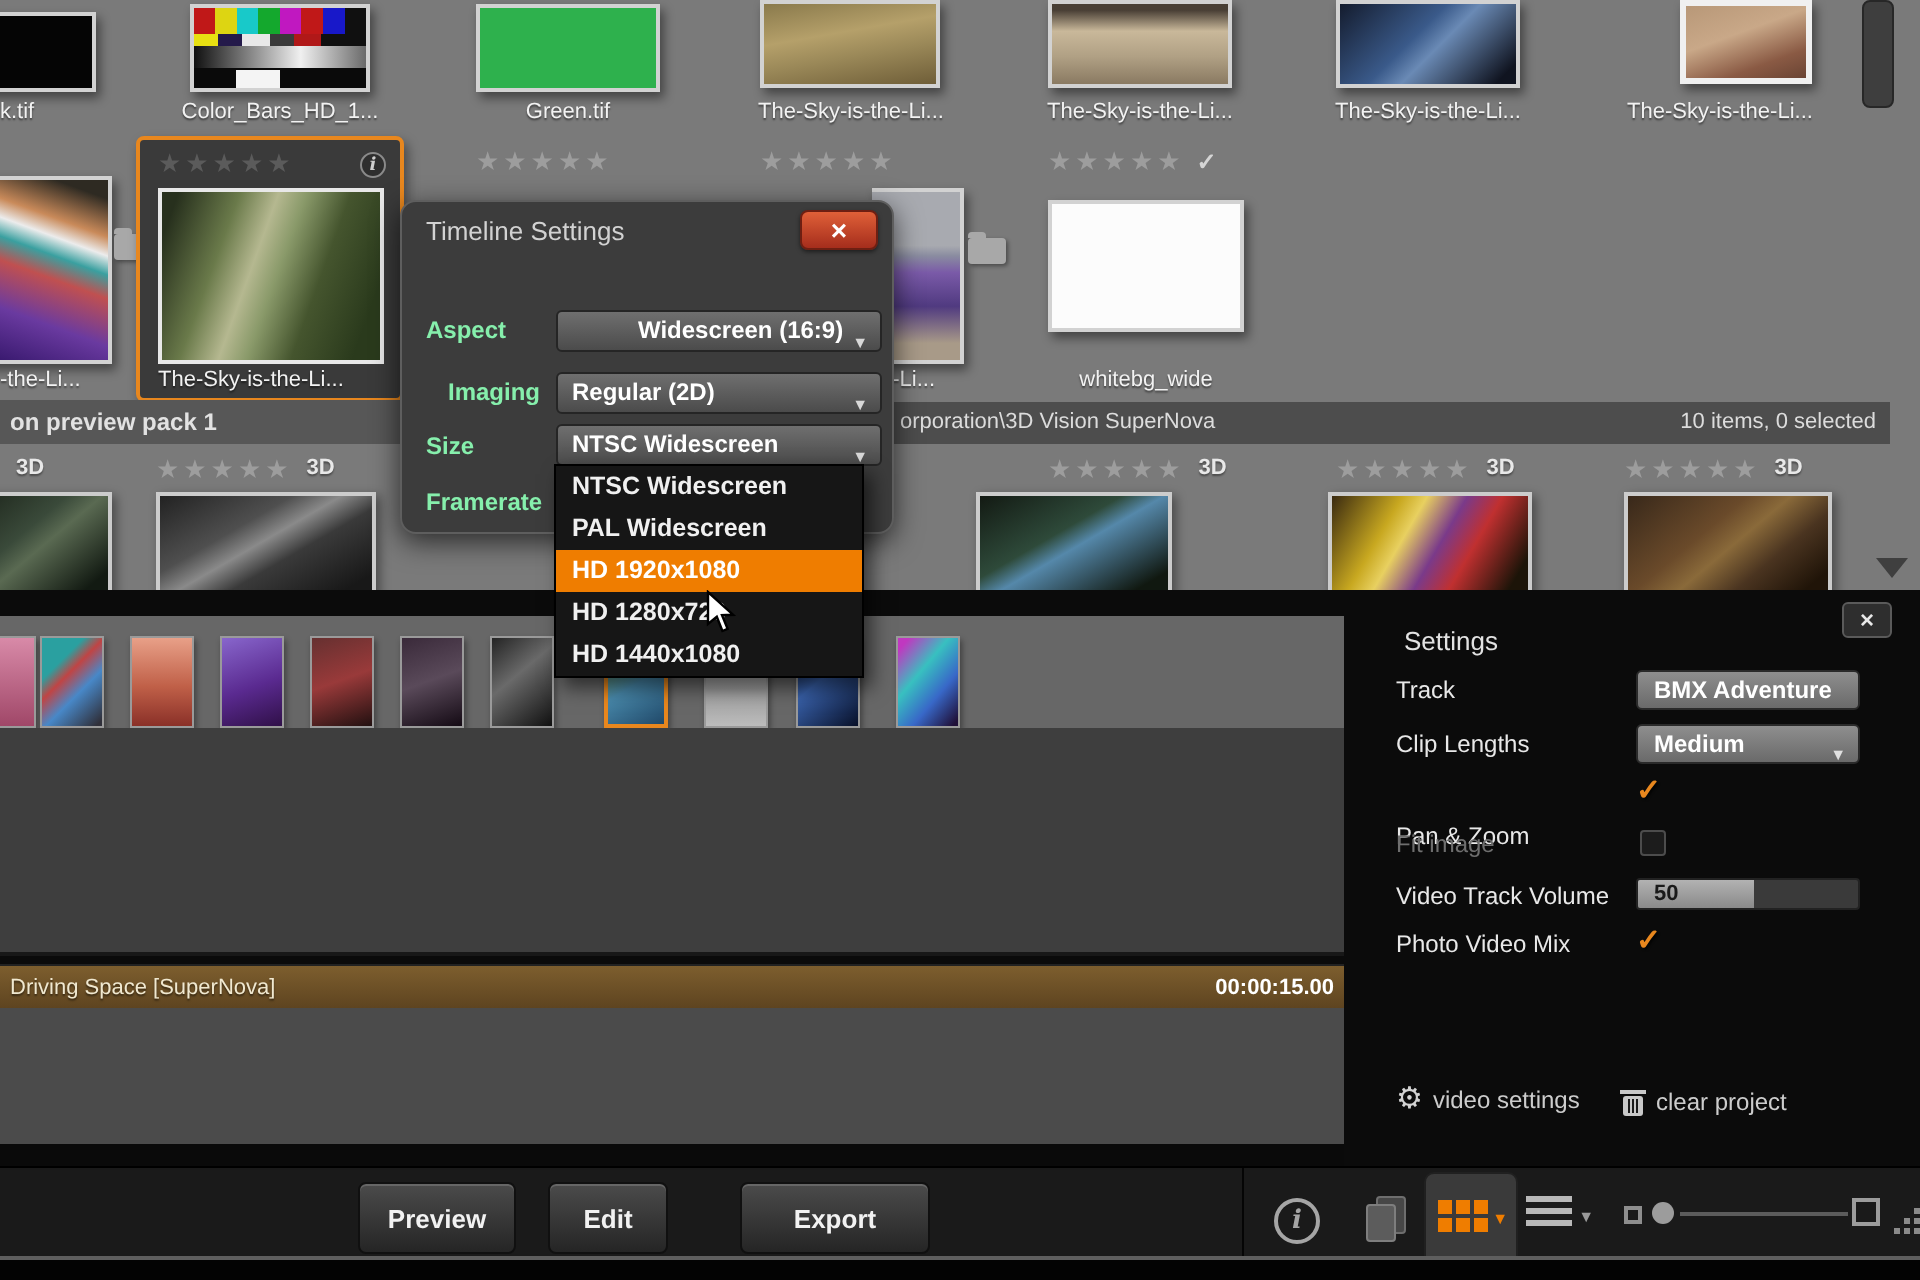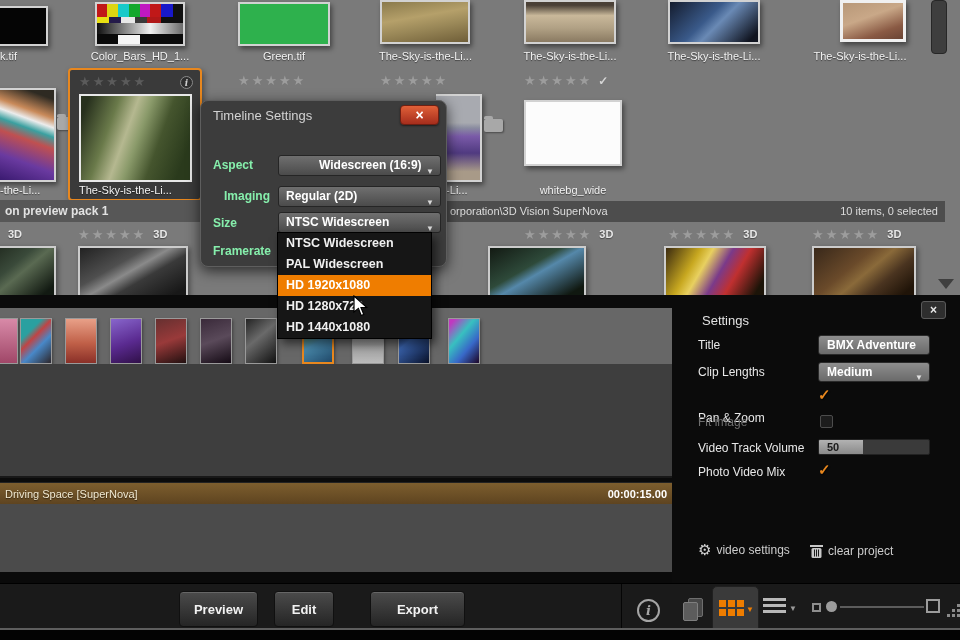--- a/index.html
+++ b/index.html
@@ -107,21 +107,21 @@
   .set-lbl.dim { color:#6e6e6e; }
   .set-input, .set-drop { position:absolute; left:146px; width:112px; height:20px;
     background:linear-gradient(180deg,#8e8e8e,#6a6a6a); border:1px solid #2a2a2a; border-radius:3px;
     color:#fff; font-size:12px; font-weight:bold; line-height:18px; padding-left:8px; }
   .set-drop .dd-arrow { position:absolute; right:6px; top:6px; font-size:8px; color:#e0e0e0; }
   .set-check { position:absolute; left:146px; font-size:15px; font-weight:bold; color:#e8871e;
     text-shadow:1px 1px 1px rgba(0,0,0,.6); }
   .set-box { position:absolute; left:148px; width:13px; height:13px; background:#1c1c1c; border:1px solid #4c4c4c; border-radius:2px; }
   .set-slider { position:absolute; left:146px; width:112px; height:16px; background:#3a3a3a;
     border:1px solid #222; border-radius:2px; overflow:hidden; }
-  .set-slider .fill { position:absolute; left:0; top:0; width:44px; height:100%;
+  .set-slider .fill { position:absolute; left:0; top:0; width:58px; height:100%;
     background:linear-gradient(180deg,#b2b2b2,#8a8a8a); color:#1a1a1a; font-size:11px; font-weight:bold;
     line-height:15px; padding-left:8px; }
   .foot-item { position:absolute; top:248px; display:flex; align-items:center; gap:5px;
     color:#cccccc; font-size:12px; }
   .gear-glyph { font-size:15px; color:#d2d2d2; line-height:14px; }
 
   
   .dialog { position:absolute; left:200px; top:100px; width:247px; height:167px; z-index:50;
     background:#3c3c3c; border:1px solid #5e5e5e; border-radius:8px;
     box-shadow:0 4px 14px rgba(0,0,0,.65); }
@@ -299,21 +299,21 @@
       <span class="a-name">Driving Space [SuperNova]</span>
       <span class="a-time">00:00:15.00</span>
     </div>
     <div class="below"></div>
     <div class="blk"></div>
 
     <div class="settings">
       <div class="set-close">×</div>
       <div class="set-head">Settings</div>
 
-      <div class="set-lbl" style="top:43px;">Title</div>
+      <div class="set-lbl" style="top:43px;">Track</div>
       <div class="set-input" style="top:40px;">BMX Adventure</div>
 
       <div class="set-lbl" style="top:70px;">Clip Lengths</div>
       <div class="set-drop" style="top:67px;">
         <span>Medium</span>
         <span class="dd-arrow">▼</span>
       </div>
 
       <div class="set-lbl" style="top:95px;margin-top:21px;">Pan &amp; Zoom</div>
       <div class="set-check" style="top:91px;">✓</div>

